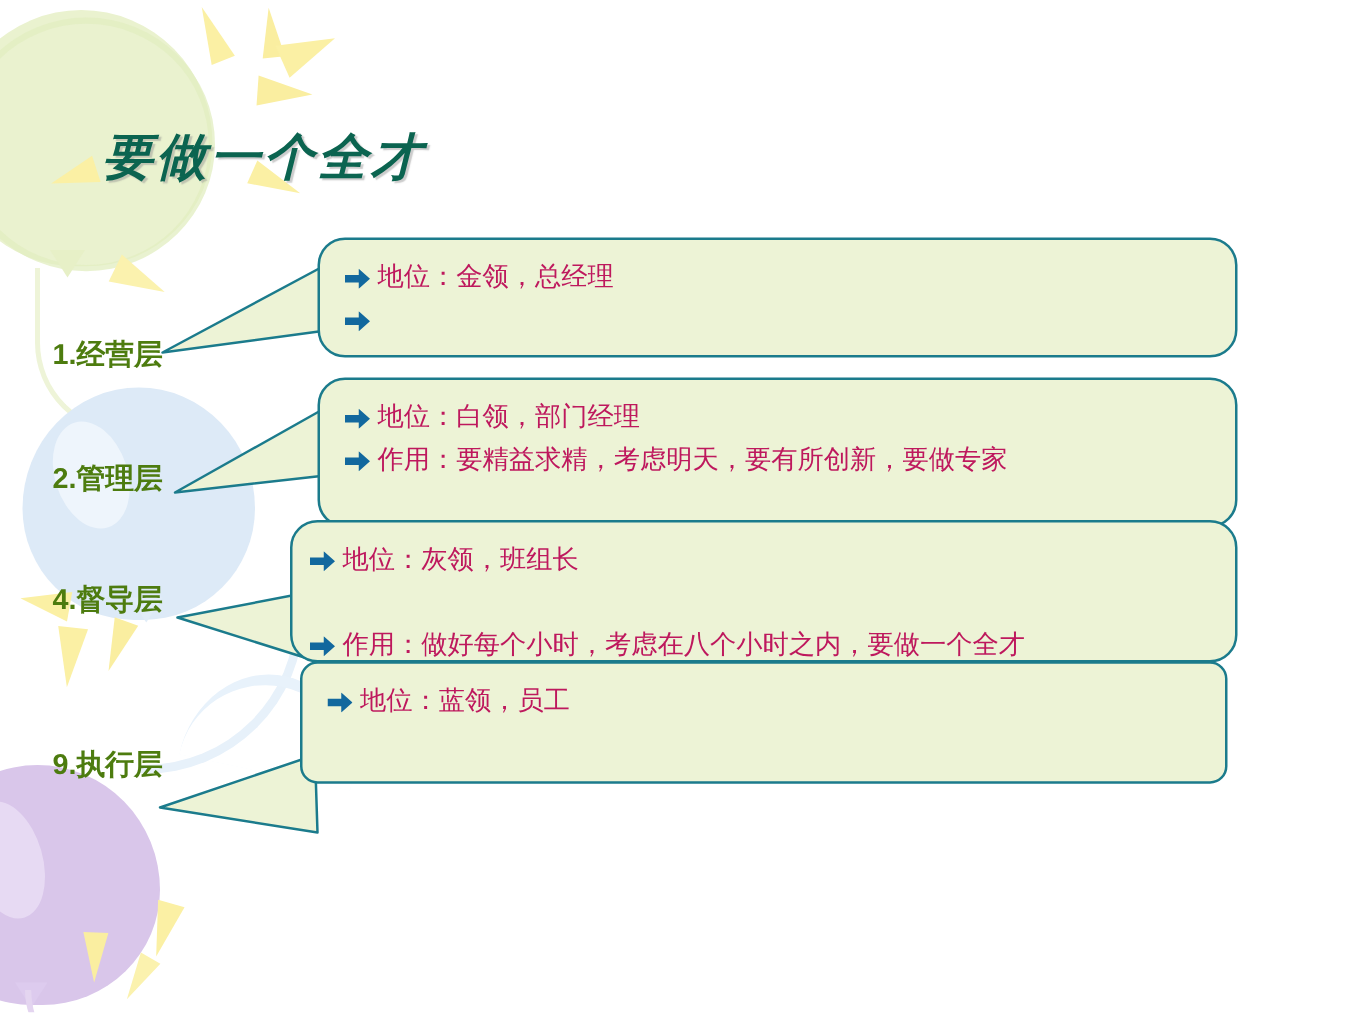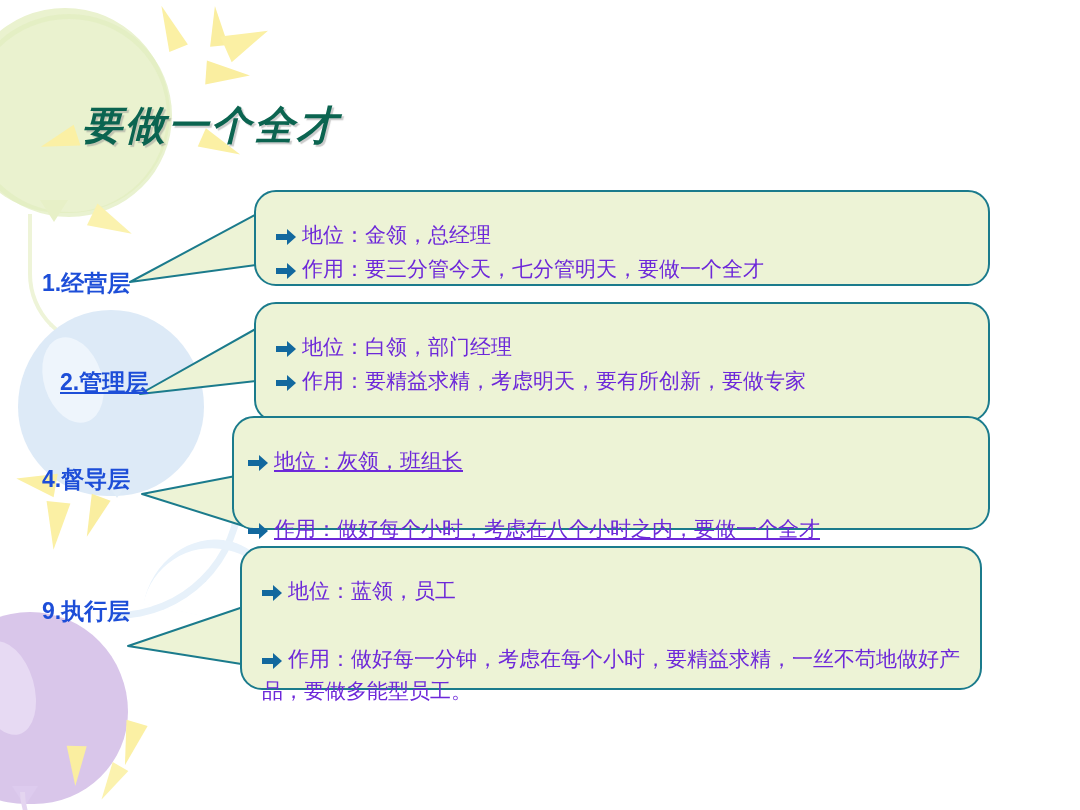--- a/index.html
+++ b/index.html
@@ -171,34 +171,34 @@
     text-shadow: 2px 2px 1px rgba(140,140,140,.45);
     white-space: nowrap;
   }
 
   
   .level-label {
     position: absolute;
     font-family: "Liberation Sans", "DejaVu Sans", sans-serif;
     font-size: 23px;
     font-weight: bold;
-    color: #1d4ed8;
+    color: #4d7c0f;
     white-space: nowrap;
     letter-spacing: 0px;
   }
 
   
   .callout {
     position: absolute;
     box-sizing: border-box;
     background: #edf3d6;
     border: 2px solid #1b7b8c;
     border-radius: 22px;
-    padding: 26px 16px 10px 20px;
-    color: #6d28d9;
+    padding: 12px 16px 10px 20px;
+    color: #be185d;
     font-family: "Liberation Serif", "DejaVu Serif", serif;
     font-size: 21px;
     line-height: 1.52;
   }
   .callout .line {
     white-space: nowrap;
   }
   .callout .line.wrap {
     white-space: normal;
     margin-top: 34px;
@@ -285,25 +285,25 @@
         <svg width="20" height="16" viewBox="0 0 20 16">
             <path d="M0 5 H11 V0 L20 8 L11 16 V11 H0 Z" fill="#12689e"></path>
           </svg>
       </span><span>地位：金领，总经理</span>
     </div>
     <div class="line">
       <span class="bullet">
         <svg width="20" height="16" viewBox="0 0 20 16">
             <path d="M0 5 H11 V0 L20 8 L11 16 V11 H0 Z" fill="#12689e"></path>
           </svg>
-      </span><span>作用：要三分管今天，七分管明天，要做一个全才</span>
-    </div>
-  </div>
-
-  <div class="level-label" style="left:60px; top:367px;text-decoration:underline;">
+      </span>
+    </div>
+  </div>
+
+  <div class="level-label" style="left:42px; top:367px;">
     <span>2.管理层</span>
   </div>
   <div class="callout" style="left:254px; top:302px; width:736px; height:120px;">
     <div class="line">
       <span class="bullet">
         <svg width="20" height="16" viewBox="0 0 20 16">
             <path d="M0 5 H11 V0 L20 8 L11 16 V11 H0 Z" fill="#12689e"></path>
           </svg>
       </span><span>地位：白领，部门经理</span>
     </div>
@@ -312,50 +312,43 @@
         <svg width="20" height="16" viewBox="0 0 20 16">
             <path d="M0 5 H11 V0 L20 8 L11 16 V11 H0 Z" fill="#12689e"></path>
           </svg>
       </span><span>作用：要精益求精，考虑明天，要有所创新，要做专家</span>
     </div>
   </div>
 
   <div class="level-label" style="left:42px; top:464px;">
     <span>4.督导层</span>
   </div>
-  <div class="callout" style="left:232px; top:416px; width:758px; height:114px; padding-left:14px;text-decoration:underline;">
+  <div class="callout" style="left:232px; top:416px; width:758px; height:114px; padding-left:14px;">
     <div class="line">
       <span class="bullet">
         <svg width="20" height="16" viewBox="0 0 20 16">
             <path d="M0 5 H11 V0 L20 8 L11 16 V11 H0 Z" fill="#12689e"></path>
           </svg>
       </span><span>地位：灰领，班组长</span>
     </div>
     <div class="line wrap">
       <span class="bullet">
         <svg width="20" height="16" viewBox="0 0 20 16">
             <path d="M0 5 H11 V0 L20 8 L11 16 V11 H0 Z" fill="#12689e"></path>
           </svg>
       </span><span>作用：做好每个小时，考虑在八个小时之内，要做一个全才</span>
     </div>
   </div>
 
   <div class="level-label" style="left:42px; top:596px;">
     <span>9.执行层</span>
   </div>
-  <div class="callout" style="left:240px; top:546px; width:742px; height:144px;">
+  <div class="callout" style="left:240px; top:529px; width:742px; height:98px;border-radius:14px;">
     <div class="line">
       <span class="bullet">
         <svg width="20" height="16" viewBox="0 0 20 16">
             <path d="M0 5 H11 V0 L20 8 L11 16 V11 H0 Z" fill="#12689e"></path>
           </svg>
       </span><span>地位：蓝领，员工</span>
     </div>
-    <div class="line wrap">
-      <span class="bullet">
-        <svg width="20" height="16" viewBox="0 0 20 16">
-            <path d="M0 5 H11 V0 L20 8 L11 16 V11 H0 Z" fill="#12689e"></path>
-          </svg>
-      </span><span>作用：做好每一分钟，考虑在每个小时，要精益求精，一丝不苟地做好产品，要做多能型员工。</span>
-    </div>
   </div>
 
 </div>
 
 </body></html>

